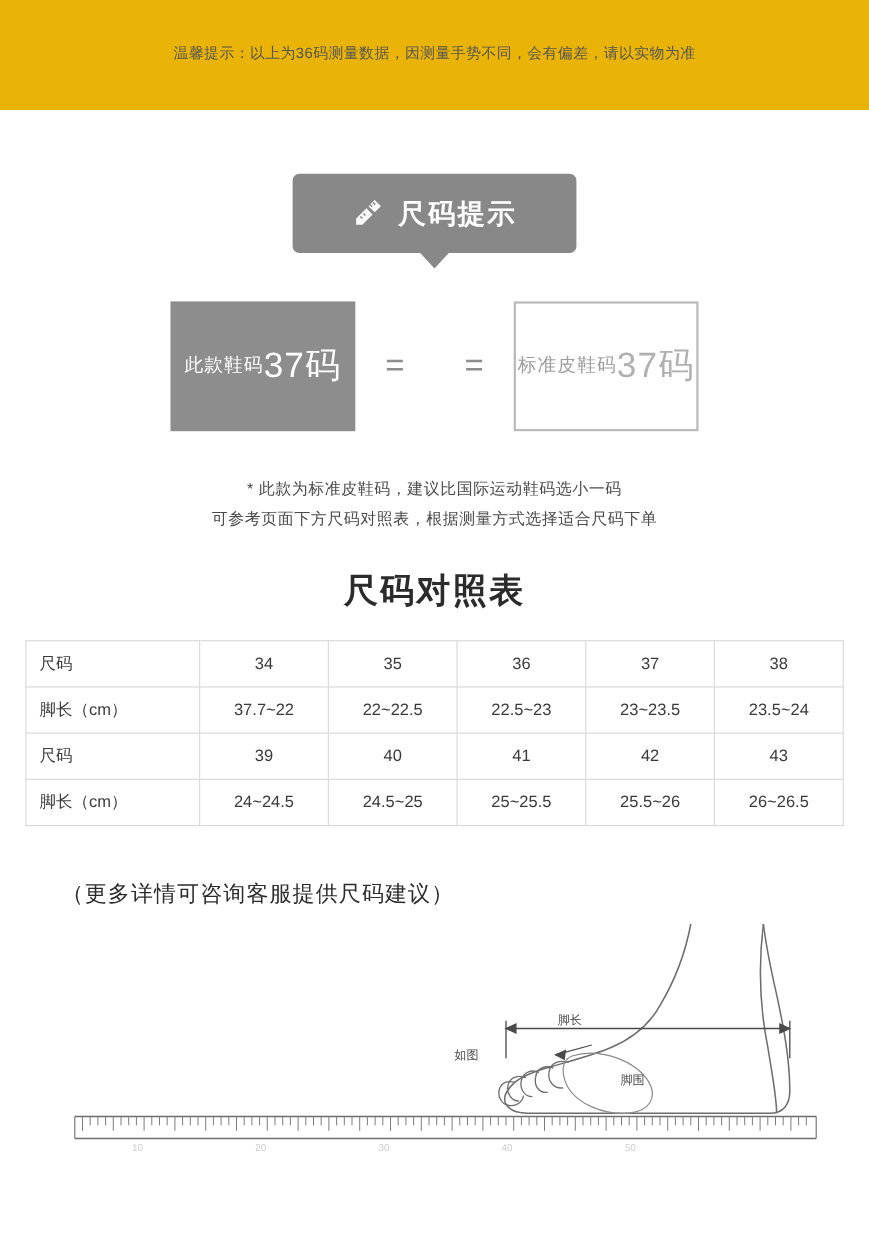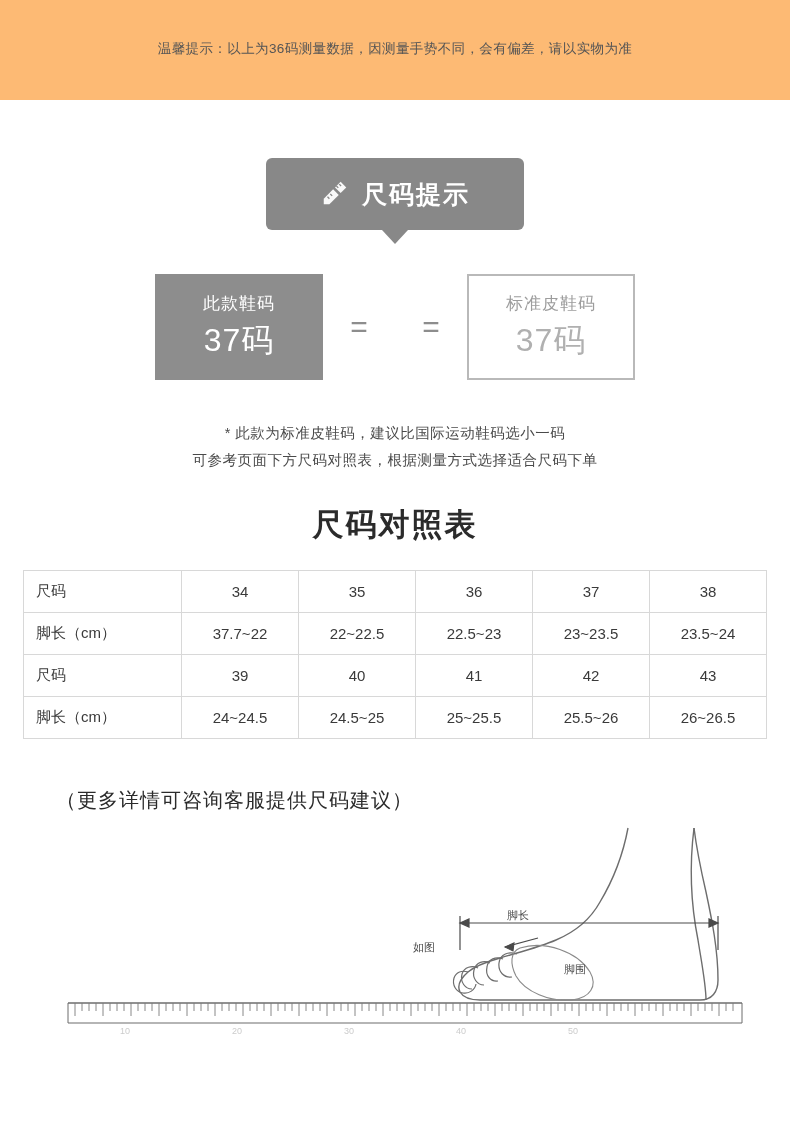--- a/index.html
+++ b/index.html
@@ -13,21 +13,21 @@
     font-family: "Liberation Sans", "DejaVu Sans", sans-serif;
     color: #333;
     overflow: hidden;
     position: relative;
   }
 
   
   .notice-band {
     width: 790px;
     height: 100px;
-    background: #fdba74;
+    background: #eab308;
     display: flex;
     align-items: flex-start;
     justify-content: center;
     box-sizing: border-box;
     padding-top: 40px;
   }
   .notice-text {
     font-size: 13.5px;
     color: #555;
     letter-spacing: 0.4px;
@@ -74,24 +74,23 @@
   
   .conv-row {
     margin-top: 30px;
     display: flex;
     align-items: center;
     justify-content: center;
     gap: 0px;
   }
   .conv-box {
     width: 168px;
-    height: 106px;
+    height: 118px;
     box-sizing: border-box;
     display: flex;
-    flex-direction: column;
     align-items: center;
     justify-content: center;
   }
   .conv-box.filled {
     background: #8d8d8d;
   }
   .conv-box.outlined {
     border: 2px solid #b9b9b9;
     background: #ffffff;
   }

